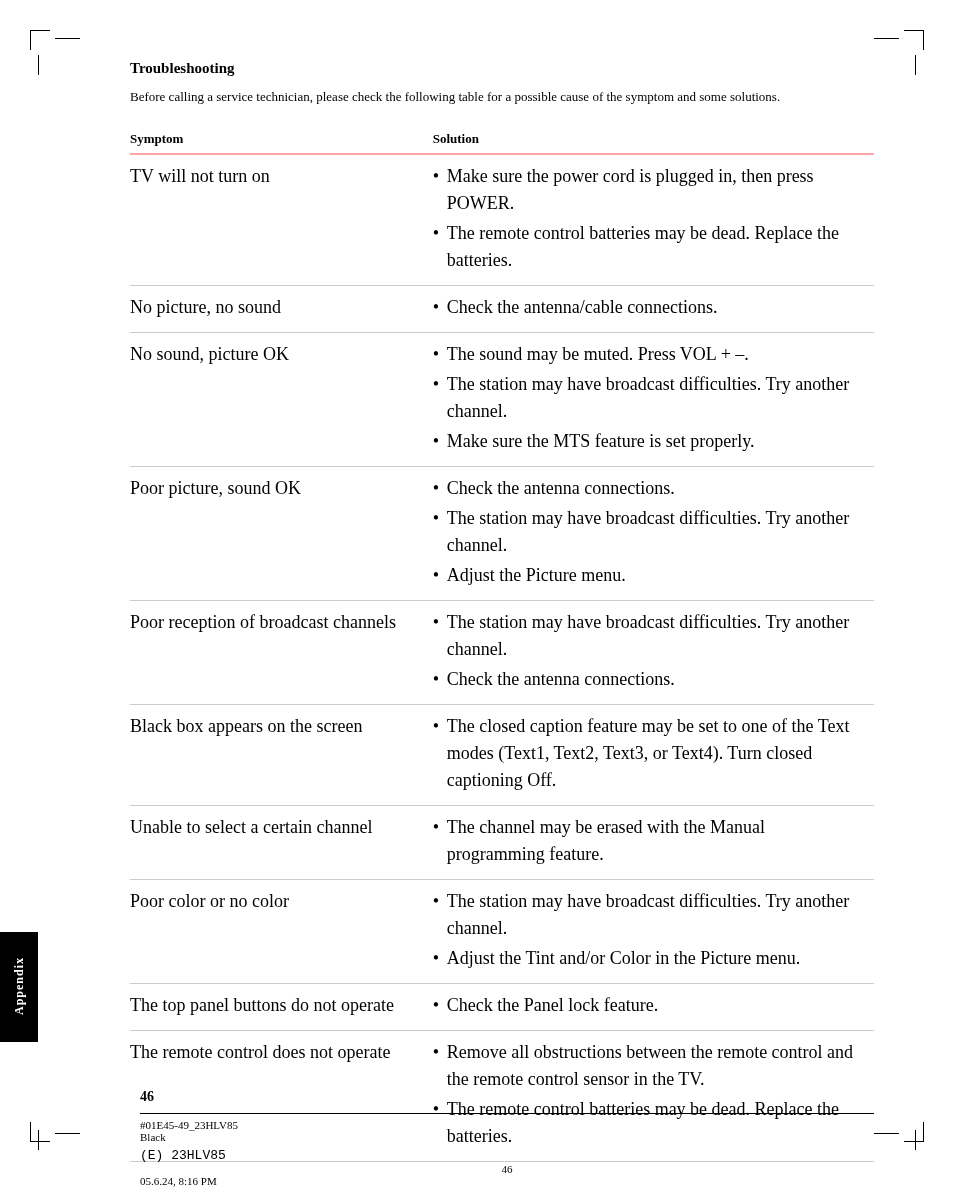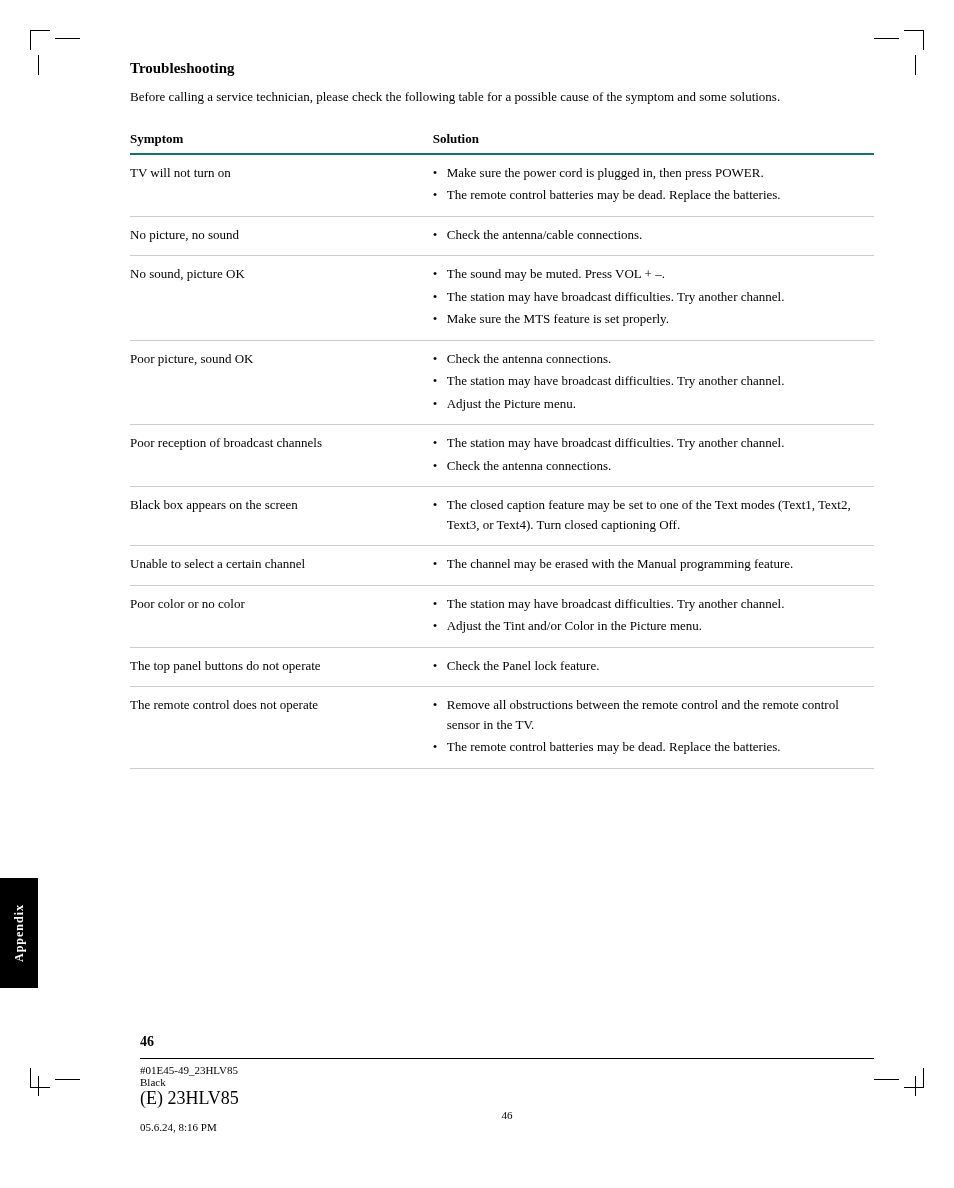--- a/index.html
+++ b/index.html
@@ -137,31 +137,31 @@
     .trouble-table {
       width: 100%;
       border-collapse: collapse;
     }
 
     .trouble-table thead tr th {
       font-weight: bold;
       font-size: 13px;
       padding: 4px 10px 6px 0;
       text-align: left;
-      border-bottom: 2px solid #0f766e;
+      border-bottom: 2px solid #fca5a5;
     }
 
     .trouble-table thead tr th.solution-col {
       padding-left: 20px;
     }
 
     .trouble-table tbody tr td {
       vertical-align: top;
       padding: 8px 10px 8px 0;
-      font-size: 13px;
+      font-size: 18px;
       line-height: 1.5;
       border-bottom: 1px solid #ccc;
       font-family: Liberation Serif, serif;
     }
 
     .trouble-table tbody tr td.solution-col {
       padding-left: 20px;
     }
 
     .symptom-col {
@@ -244,21 +244,23 @@
 
     .footer-center {
       text-align: center;
     }
 
     .footer-right {
       text-align: left;
     }
 
     .model-number {
-      font-size: 18px;
+      font-size: 13px;
+      margin-top: 5px;
+      font-family: Liberation Mono, monospace;
     }
   </style>
 </head>
 <body>
 
 <div class="page">
 
   <div class="corner-mark corner-tl"></div>
   <div class="corner-mark corner-tr"></div>
   <div class="corner-mark corner-bl"></div>

